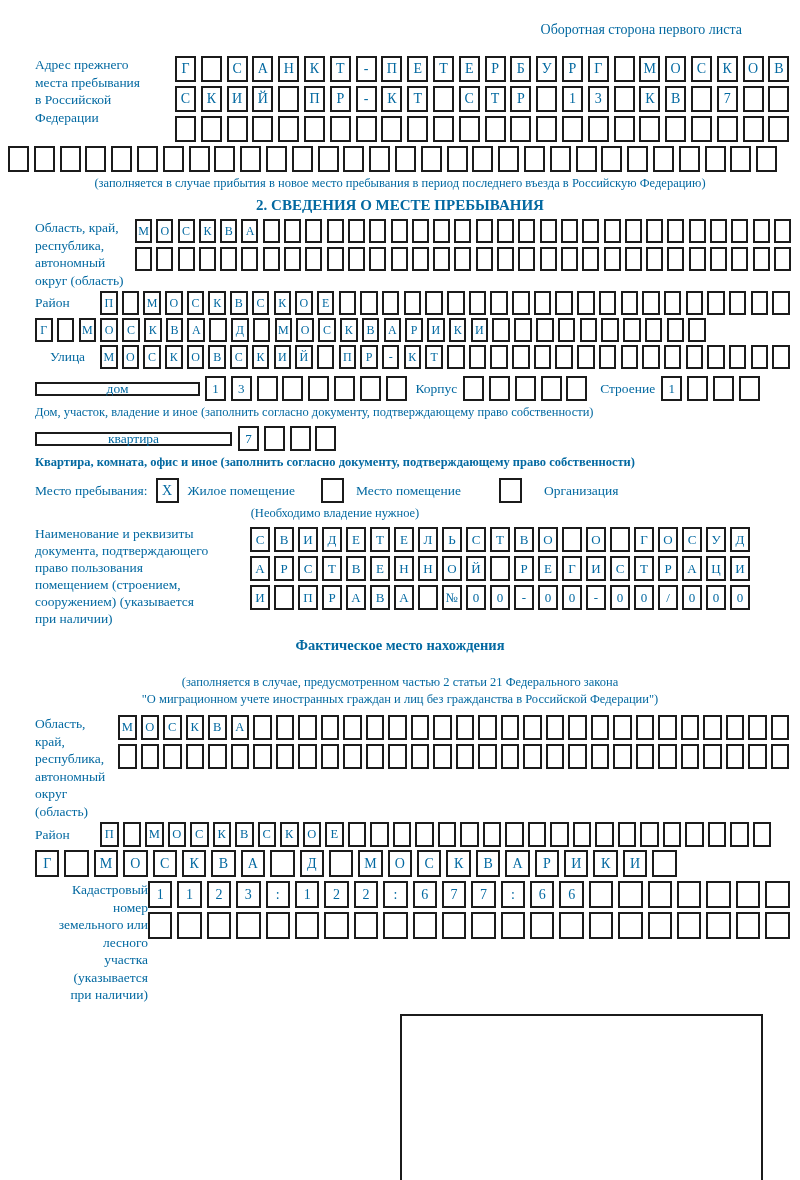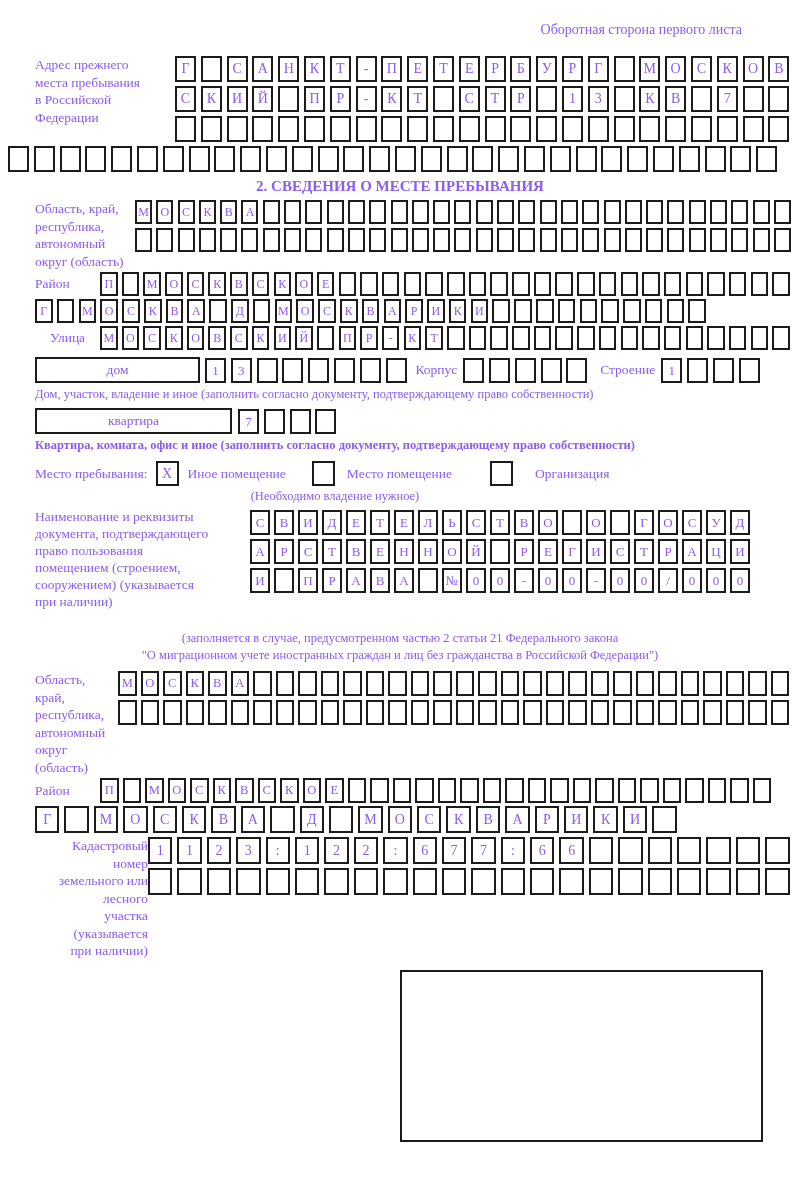--- a/index.html
+++ b/index.html
@@ -1,18 +1,18 @@
 <!DOCTYPE html>
 <html><head>
 <meta charset="utf-8">
 <style>
   html,body{margin:0;padding:0;background:#e8e8e8;}
   .sheet{
     width:800px;height:1180px;margin:0 auto;background:#ffffff;
-    font-family:"Liberation Serif","DejaVu Serif",serif;color:#8b5cf6;
+    font-family:"Liberation Serif","DejaVu Serif",serif;color:#0369a1;
     overflow:hidden;position:relative;
   }
   .hdr-note{padding:22px 58px 0 0;text-align:right;font-size:14px;}
   .flex{display:flex;align-items:flex-start;}
   .vcenter{align-items:center;}
   .lbl{font-size:13.5px;line-height:17.5px;}
   .small-note{font-size:12.5px;}
   .center{text-align:center;}
   .cells{display:flex;flex-wrap:nowrap;}
   .cell{
@@ -25,21 +25,21 @@
   
   .r24{--bw:21px;--bh:26px;--bg:4.8px;--bf:14px;}
   .r31a{--bw:17px;--bh:24px;--bg:4.3px;--bf:12px;}
   .r32{--bw:17.5px;--bh:24px;--bg:4.2px;--bf:12px;}
   .r31b{--bw:17.6px;--bh:24px;--bg:4.2px;--bf:12px;}
   .rdoc{--bw:20px;--bh:25px;--bg:4px;--bf:13px;}
   .rhouse{--bw:21px;--bh:25px;--bg:4.8px;--bf:13px;}
   .rfact{--bw:18.5px;--bh:25px;--bg:4px;--bf:12.5px;}
   .rfact2{--bw:24.4px;--bh:27px;--bg:5px;--bf:14px;}
   .widebox{
-    box-sizing:border-box;border:2px solid #1b1b1b;height:26px;
+    box-sizing:border-box;border:2px solid #1b1b1b;height:14px;
     display:flex;align-items:center;justify-content:center;font-size:13.5px;background:#fff;
   }
   .ckbox{
     box-sizing:border-box;width:23px;height:25px;border:2px solid #1b1b1b;
     display:flex;align-items:center;justify-content:center;font-size:14px;background:#fff;flex:0 0 auto;
   }
   .sec-title{font-weight:bold;font-size:15px;margin-top:6px;}
   .fact-title{font-weight:bold;font-size:14.5px;margin-top:10px;}
   .stamp-box{
     box-sizing:border-box;border:2px solid #1b1b1b;width:363px;height:172px;
@@ -161,20 +161,21 @@
       <span class="cell"></span>
       <span class="cell"></span>
       <span class="cell"></span>
       <span class="cell"></span>
       <span class="cell"></span>
       <span class="cell"></span>
       <span class="cell"></span>
       <span class="cell"></span>
       <span class="cell"></span>
     </div>
+  <div class="small-note center" style="margin-top:4px;">(заполняется в случае прибытия в новое место пребывания в период последнего въезда в Российскую Федерацию)</div>
 
   <div class="sec-title center">2. СВЕДЕНИЯ О МЕСТЕ ПРЕБЫВАНИЯ</div>
 
   <div class="flex" style="margin:5px 0 0 35px;">
     <div class="lbl" style="width:100px;flex:0 0 auto;">Область, край,<br>республика,<br>автономный<br>округ (область)</div>
     <div class="rows r31a">
       <div class="cells">
           <span class="cell">М</span>
           <span class="cell">О</span>
           <span class="cell">С</span>
@@ -394,21 +395,21 @@
         <span class="cell"></span>
       </div>
   </div>
   <div class="small-note" style="margin:4px 0 0 35px;font-weight:bold;">Квартира, комната, офис и иное (заполнить согласно документу, подтверждающему право собственности)</div>
 
   <div class="flex vcenter" style="margin:8px 0 0 35px;">
     <div class="lbl" style="margin-right:8px;">Место пребывания:</div>
     <div class="ckbox">
       <span>X</span>
     </div>
-    <div class="lbl" style="margin:0 26px 0 9px;">Иное помещение</div>
+    <div class="lbl" style="margin:0 26px 0 9px;">Жилое помещение</div>
     <div class="ckbox">
       <span></span>
     </div>
     <div class="lbl" style="margin:0 38px 0 12px;">Место помещение</div>
     <div class="ckbox">
       <span></span>
     </div>
     <div class="lbl" style="margin-left:22px;">Организация</div>
   </div>
   <div class="small-note" style="margin:3px 0 0 185px;width:300px;text-align:center;">(Необходимо владение нужное)</div>
@@ -481,20 +482,21 @@
           <span class="cell">0</span>
           <span class="cell">0</span>
           <span class="cell">/</span>
           <span class="cell">0</span>
           <span class="cell">0</span>
           <span class="cell">0</span>
         </div>
     </div>
   </div>
 
+  <div class="fact-title center">Фактическое место нахождения</div>
   <div class="small-note center" style="margin-top:20px;line-height:17px;text-align:center;">(заполняется в случае, предусмотренном частью 2 статьи 21 Федерального закона<br>"О миграционном учете иностранных граждан и лиц без гражданства в Российской Федерации")</div>
 
   <div class="flex" style="margin:7px 0 0 35px;">
     <div class="lbl" style="width:83px;flex:0 0 auto;">Область, край,<br>республика,<br>автономный округ<br>(область)</div>
     <div class="rows rfact">
       <div class="cells">
           <span class="cell">М</span>
           <span class="cell">О</span>
           <span class="cell">С</span>
           <span class="cell">К</span>

